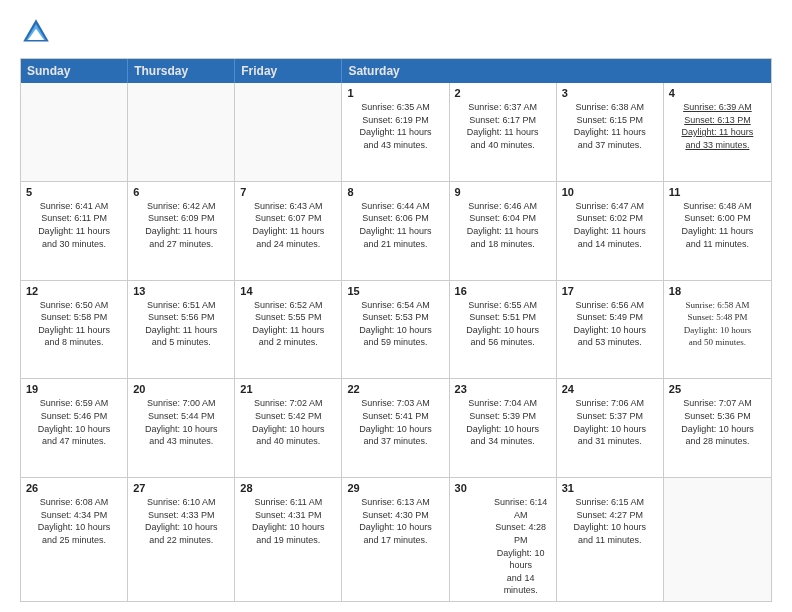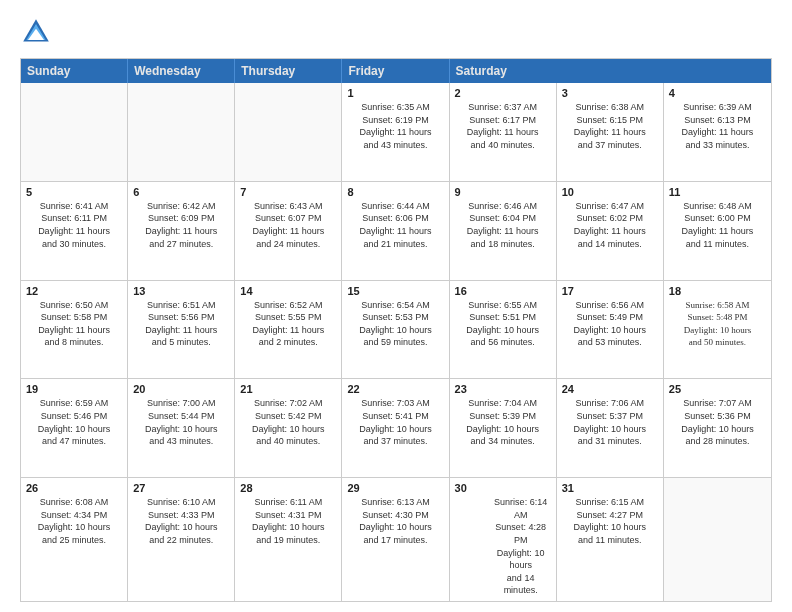--- a/index.html
+++ b/index.html
@@ -133,21 +133,20 @@
     </div>
     <div class="title-block">
       <div class="title-month"></div>
       <div class="title-location"></div>
     </div>
   </div>
 
   <div class="calendar">
     <div class="cal-header">
     <div class="cal-header-cell">Sunday</div>
-        <div class="cal-header-cell">Wednesday</div>
         <div class="cal-header-cell">Thursday</div>
         <div class="cal-header-cell">Friday</div>
         <div class="cal-header-cell">Saturday</div>
       </div>
     <div class="cal-body">
     <div class="cal-row">
           <div class="cal-cell empty"></div>
           <div class="cal-cell empty"></div>
           <div class="cal-cell empty"></div>
           <div class="cal-cell">
@@ -166,21 +165,21 @@
           </div>
           <div class="cal-cell">
             <div class="day-num">3</div>
             <div class="cell-info" style="white-space: pre-line;">Sunrise: 6:38 AM
 Sunset: 6:15 PM
 Daylight: 11 hours
 and 37 minutes.</div>
           </div>
           <div class="cal-cell">
             <div class="day-num">4</div>
-            <div class="cell-info" style="white-space: pre-line;">Sunrise: 6:39 AM
+            <div class="cell-info" style="white-space: pre-line; text-decoration: underline;">Sunrise: 6:39 AM
 Sunset: 6:13 PM
 Daylight: 11 hours
 and 33 minutes.</div>
           </div>
         </div>
         <div class="cal-row">
           <div class="cal-cell">
             <div class="day-num">5</div>
             <div class="cell-info" style="white-space: pre-line;">Sunrise: 6:41 AM
 Sunset: 6:11 PM

